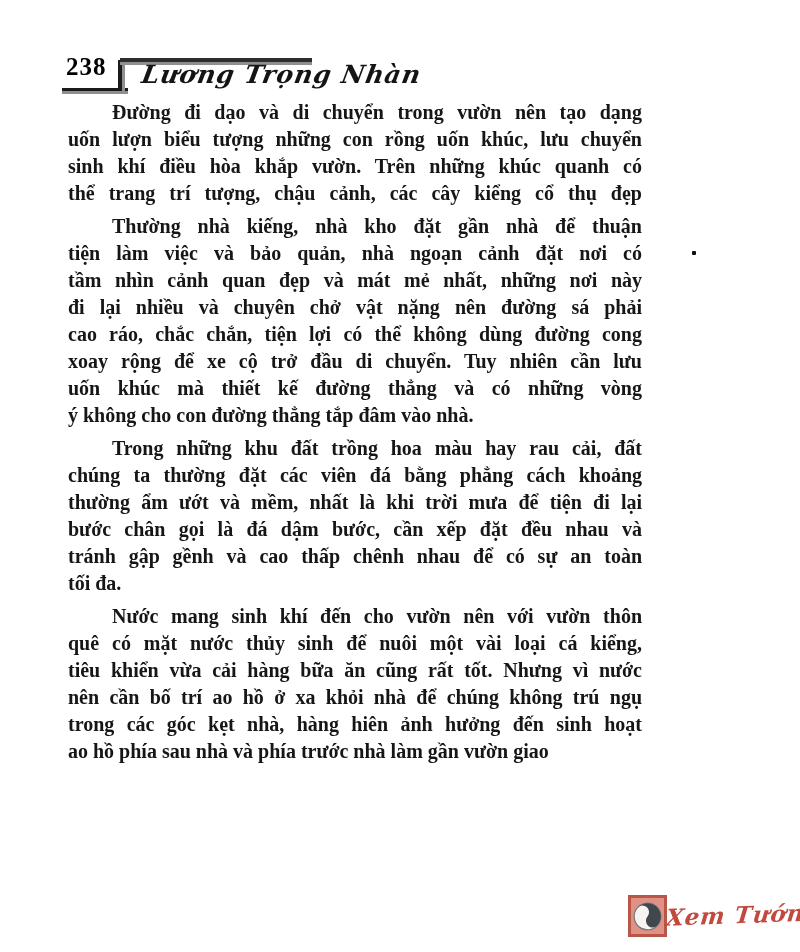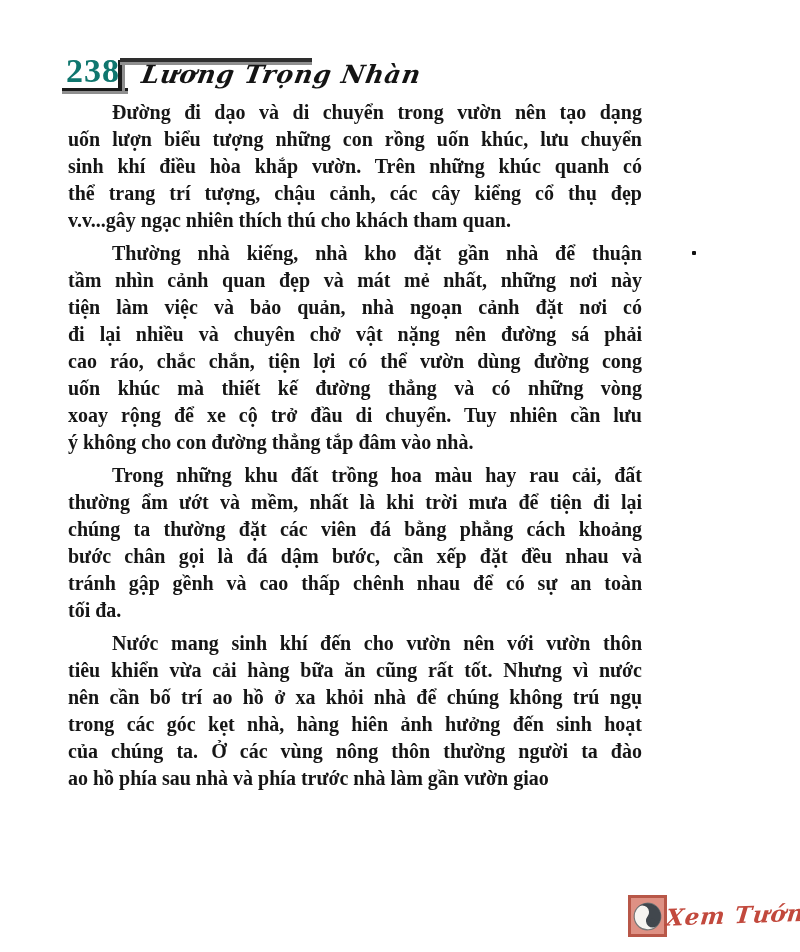--- a/index.html
+++ b/index.html
@@ -7,21 +7,21 @@
     position:relative;
     width:800px;height:952px;
     background:#ffffff;
     font-family:"Liberation Serif", serif;
     overflow:hidden;
     margin:0 auto;
   }
   
   .page-number{
     position:absolute;left:66px;top:54px;
-    font-size:34px;font-weight:bold;color:#0f766e;
+    font-size:25px;font-weight:bold;color:#000000;
     letter-spacing:1px;line-height:1;
   }
   .rule{position:absolute;background:#1b1b1b;}
   .rule-under-number{left:62px;top:88px;width:66px;height:3px;box-shadow:0 3px 0 #8f8f8f;}
   .rule-step-vertical{left:118px;top:60px;width:4px;height:31px;box-shadow:3px 0 0 #8f8f8f;}
   .rule-header-top{left:120px;top:58px;width:192px;height:4px;background:#2e2e2e;box-shadow:0 3px 0 #8f8f8f;}
   .author-script{
     position:absolute;left:142px;top:60px;
     font-family:"DejaVu Serif", serif;
     font-size:25px;font-style:italic;font-weight:bold;
@@ -71,46 +71,45 @@
   <div class="rule rule-step-vertical"></div>
   <div class="rule rule-header-top"></div>
   <div class="author-script">Lương Trọng Nhàn</div>
 
   <div class="body-text">
       <div class="para">
         <div class="line first">Đường đi dạo và di chuyển trong vườn nên tạo dạng</div>
         <div class="line">uốn lượn biểu tượng những con rồng uốn khúc, lưu chuyển</div>
         <div class="line">sinh khí điều hòa khắp vườn. Trên những khúc quanh có</div>
         <div class="line">thể trang trí tượng, chậu cảnh, các cây kiểng cổ thụ đẹp</div>
-        <div class="line last">v.v...gây ngạc nhiên thích thú cho khách tham quan.</div>
       </div>
       <div class="para">
         <div class="line first">Thường nhà kiếng, nhà kho đặt gần nhà để thuận</div>
+        <div class="line">tiện làm việc và bảo quản, nhà ngoạn cảnh đặt nơi có</div>
         <div class="line">tầm nhìn cảnh quan đẹp và mát mẻ nhất, những nơi này</div>
-        <div class="line">tiện làm việc và bảo quản, nhà ngoạn cảnh đặt nơi có</div>
         <div class="line">đi lại nhiều và chuyên chở vật nặng nên đường sá phải</div>
-        <div class="line">cao ráo, chắc chắn, tiện lợi có thể vườn dùng đường cong</div>
+        <div class="line">cao ráo, chắc chắn, tiện lợi có thể không dùng đường cong</div>
+        <div class="line">xoay rộng để xe cộ trở đầu di chuyển. Tuy nhiên cần lưu</div>
         <div class="line">uốn khúc mà thiết kế đường thẳng và có những vòng</div>
-        <div class="line">xoay rộng để xe cộ trở đầu di chuyển. Tuy nhiên cần lưu</div>
         <div class="line last">ý không cho con đường thẳng tắp đâm vào nhà.</div>
       </div>
       <div class="para">
         <div class="line first">Trong những khu đất trồng hoa màu hay rau cải, đất</div>
+        <div class="line">chúng ta thường đặt các viên đá bằng phẳng cách khoảng</div>
         <div class="line">thường ẩm ướt và mềm, nhất là khi trời mưa để tiện đi lại</div>
-        <div class="line">chúng ta thường đặt các viên đá bằng phẳng cách khoảng</div>
         <div class="line">bước chân gọi là đá dậm bước, cần xếp đặt đều nhau và</div>
         <div class="line">tránh gập gềnh và cao thấp chênh nhau để có sự an toàn</div>
         <div class="line last">tối đa.</div>
       </div>
       <div class="para">
         <div class="line first">Nước mang sinh khí đến cho vườn nên với vườn thôn</div>
+        <div class="line">quê có mặt nước thủy sinh để nuôi một vài loại cá kiểng,</div>
         <div class="line">tiêu khiển vừa cải hàng bữa ăn cũng rất tốt. Nhưng vì nước</div>
         <div class="line">nên cần bố trí ao hồ ở xa khỏi nhà để chúng không trú ngụ</div>
         <div class="line">trong các góc kẹt nhà, hàng hiên ảnh hưởng đến sinh hoạt</div>
-        <div class="line">của chúng ta. Ở các vùng nông thôn thường người ta đào</div>
         <div class="line last">ao hồ phía sau nhà và phía trước nhà làm gần vườn giao</div>
       </div>
     </div>
 
   <div class="speck"></div>
 
   <div class="watermark">
     <div class="wm-box">
       <svg viewBox="0 0 100 100" width="29" height="29" aria-hidden="true">
         <circle cx="50" cy="50" r="46" fill="#f6f4f0" stroke="#777" stroke-width="4"></circle>

